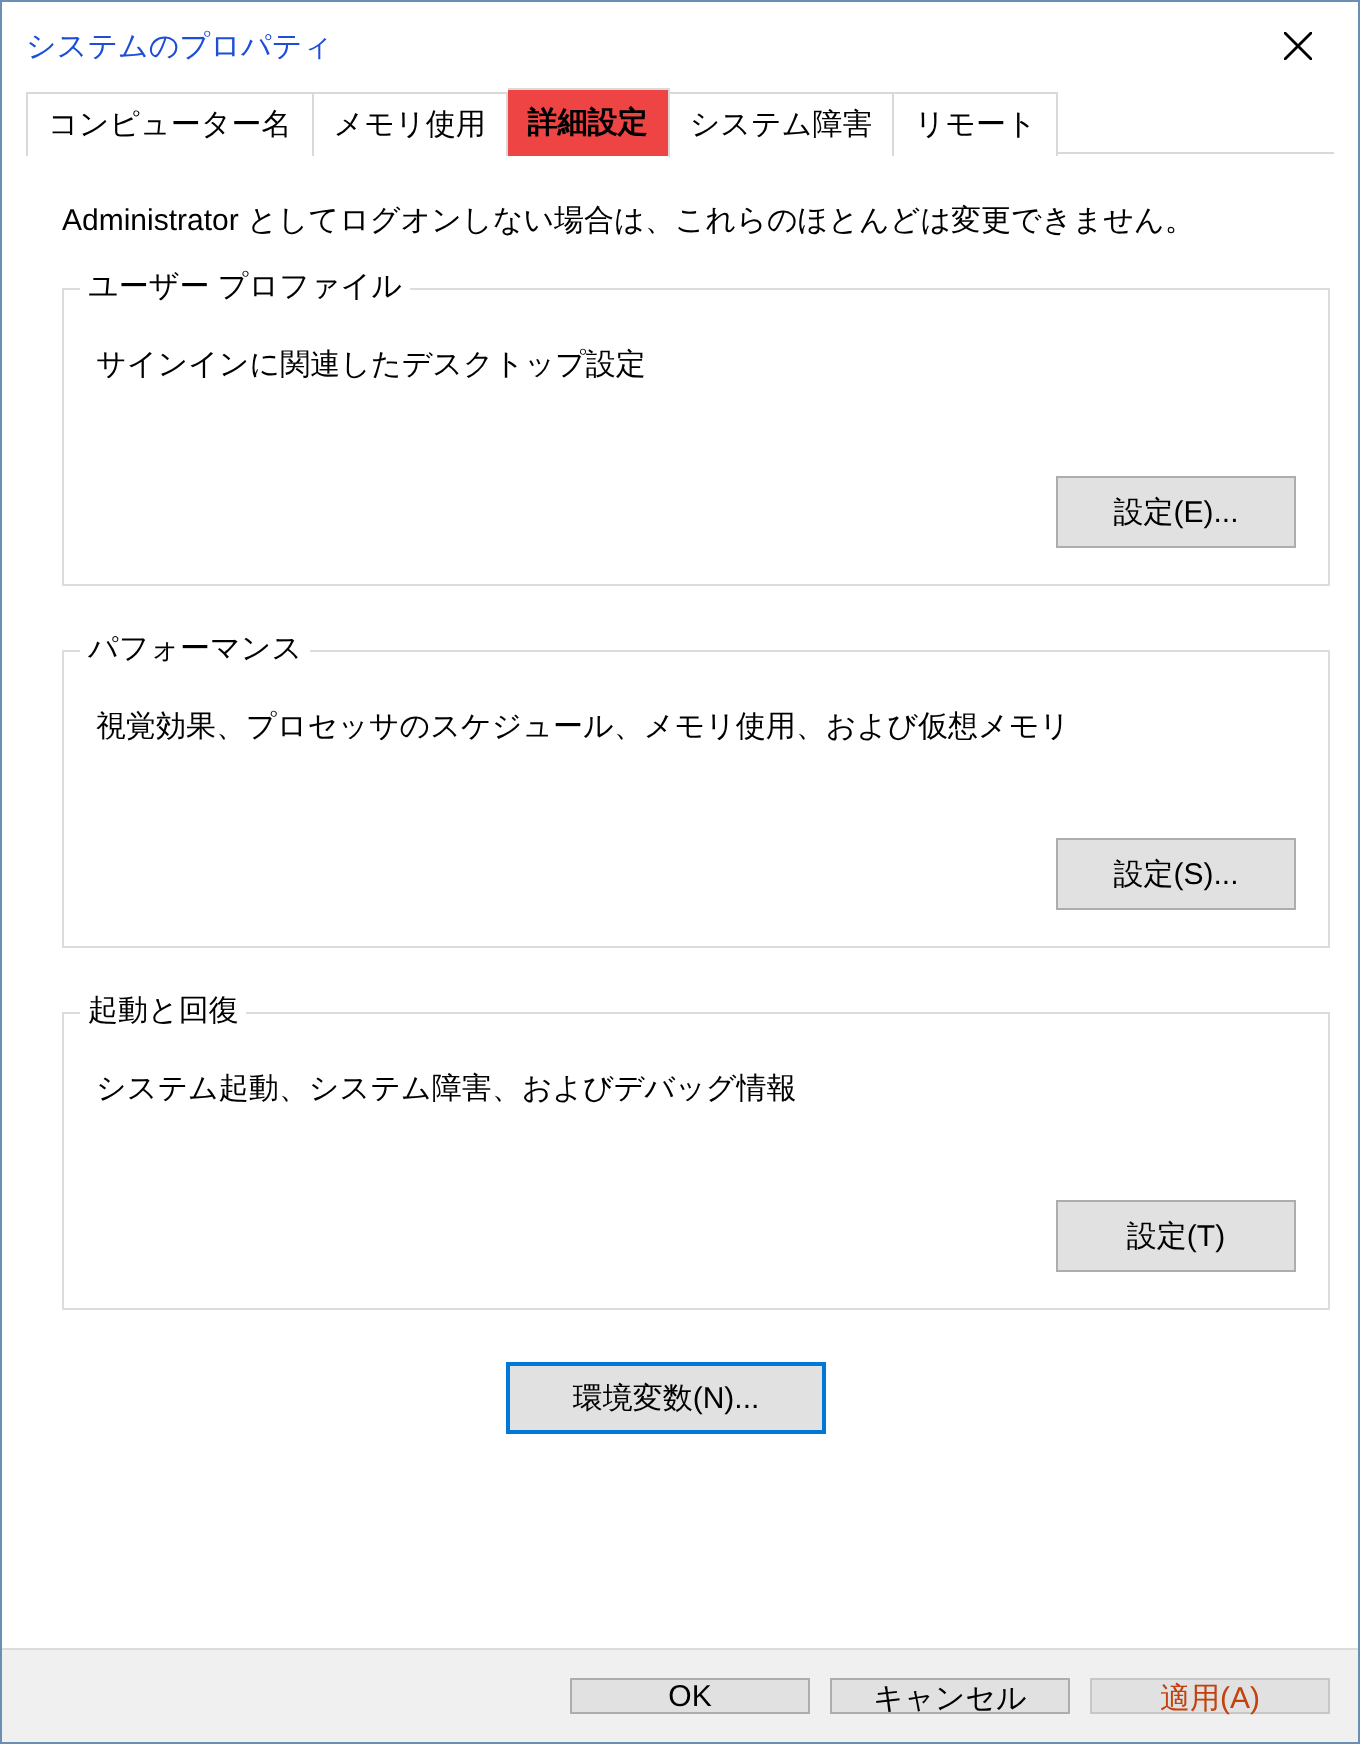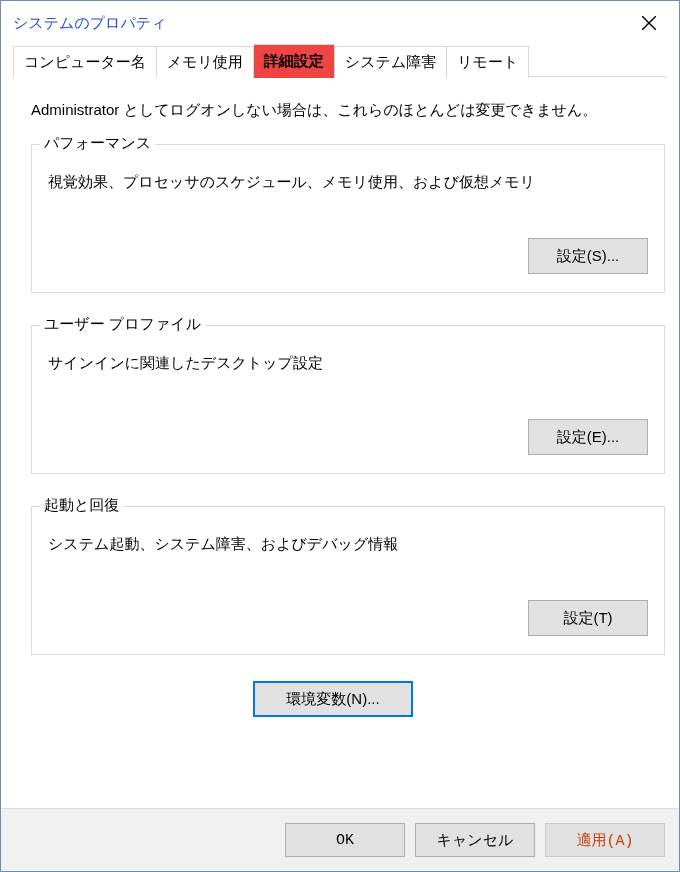--- a/index.html
+++ b/index.html
@@ -136,22 +136,21 @@
     flex: 0 0 auto;
     display: flex;
     justify-content: flex-end;
     gap: 10px;
     padding: 14px 14px 14px 14px;
     background: #f0f0f0;
     border-top: 1px solid #dcdcdc;
   }
   .footer button.winbtn {
     min-width: 120px;
-    height: 34px;
-    font-family: Liberation Mono, monospace;
+    height: 18px;
   }
 </style>
 </head>
 <body>
 
 <div class="window">
 
   <div class="titlebar">
     <div class="title">システムのプロパティ</div>
     <div class="close">
@@ -167,32 +166,32 @@
     <div class="tab">メモリ使用</div>
     <div class="tab active">詳細設定</div>
     <div class="tab">システム障害</div>
     <div class="tab">リモート</div>
   </div>
 
   <div class="content">
     <p class="intro">Administrator としてログオンしない場合は、これらのほとんどは変更できません。</p>
 
     <div class="group">
+      <div class="group-legend">ユーザー プロファイル</div>
+      <div class="group-desc">サインインに関連したデスクトップ設定</div>
+      <div class="group-buttons">
+        <button class="winbtn">設定(E)...</button>
+      </div>
+    </div>
+
+    <div class="group">
       <div class="group-legend">パフォーマンス</div>
       <div class="group-desc">視覚効果、プロセッサのスケジュール、メモリ使用、および仮想メモリ</div>
       <div class="group-buttons">
         <button class="winbtn">設定(S)...</button>
-      </div>
-    </div>
-
-    <div class="group">
-      <div class="group-legend">ユーザー プロファイル</div>
-      <div class="group-desc">サインインに関連したデスクトップ設定</div>
-      <div class="group-buttons">
-        <button class="winbtn">設定(E)...</button>
       </div>
     </div>
 
     <div class="group">
       <div class="group-legend">起動と回復</div>
       <div class="group-desc">システム起動、システム障害、およびデバッグ情報</div>
       <div class="group-buttons">
         <button class="winbtn">設定(T)</button>
       </div>
     </div>

